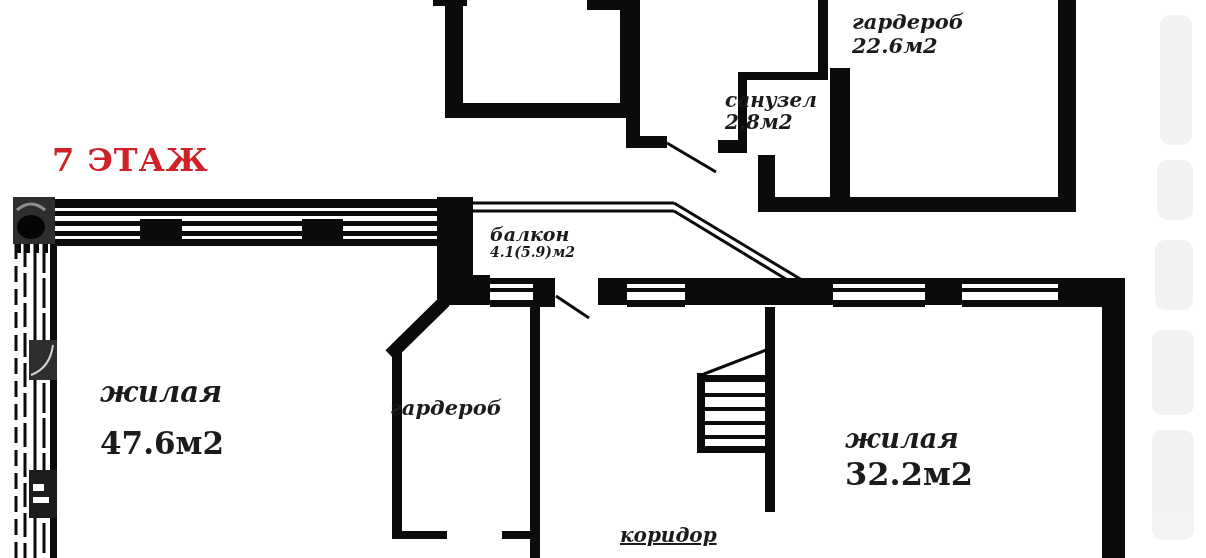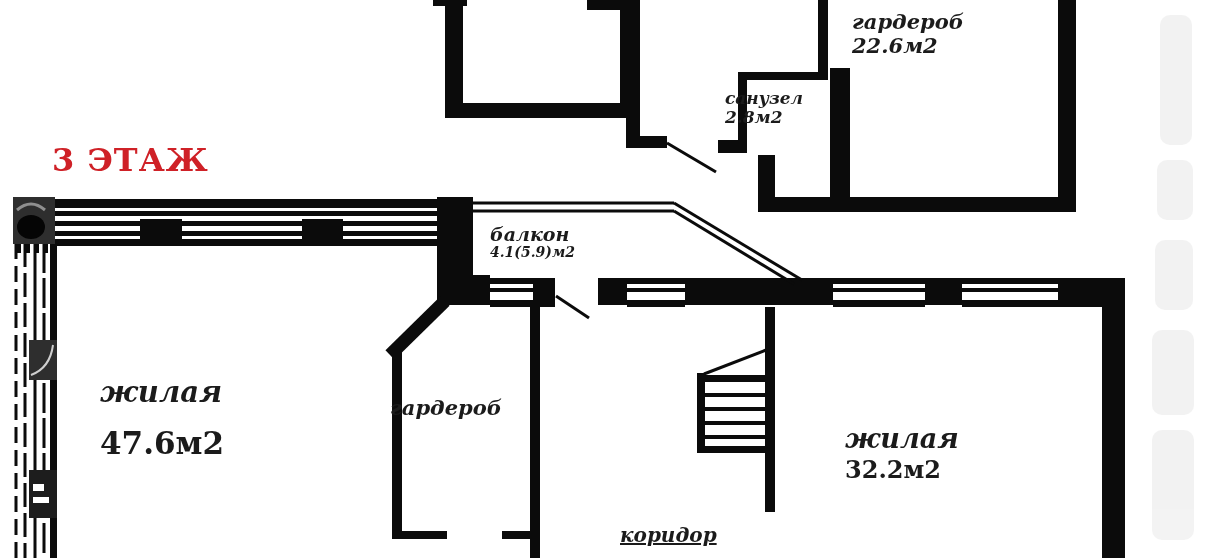--- a/index.html
+++ b/index.html
@@ -5,28 +5,28 @@
   html,body{margin:0;padding:0;background:#ffffff;}
   .plan{position:relative;width:1206px;height:558px;background:#ffffff;overflow:hidden;
         font-family:"DejaVu Serif","Liberation Serif",serif;}
   .plan-svg{position:absolute;left:0;top:0;}
   .floor-title{position:absolute;left:52px;top:141px;width:200px;
         font-size:32px;font-weight:700;letter-spacing:1px;color:#cf2127;
         font-family:"DejaVu Serif","Liberation Serif",serif;}
   .room-label{position:absolute;text-align:left;color:#1b1b1b;font-weight:700;font-style:italic;line-height:1.12;}
   .room-label span{display:block;}
   .lbl-wardrobe-top{left:852px;top:10px;width:190px;font-size:21px;}
-  .lbl-bathroom{left:725px;top:89px;width:140px;font-size:17px;}
+  .lbl-bathroom{left:725px;top:89px;width:140px;font-size:20px;}
   .lbl-balcony{left:490px;top:224px;width:160px;font-size:19px;}
   .lbl-balcony .room-area{font-size:14px;}
   .lbl-living-left{left:100px;top:376px;width:210px;font-size:29px;}
   .lbl-living-left .room-area{font-size:31px;font-style:normal;margin-top:18px;}
   .lbl-wardrobe-small{left:390px;top:396px;width:150px;font-size:21px;}
   .lbl-living-right{left:845px;top:424px;width:180px;font-size:27px;}
-  .lbl-living-right .room-area{font-size:24px;font-style:normal;margin-top:3px;}
+  .lbl-living-right .room-area{font-size:32px;font-style:normal;margin-top:3px;}
   .lbl-corridor{left:620px;top:524px;width:140px;font-size:20px;text-decoration:underline;}
 </style>
 </head>
 <body>
 
 <div class="plan">
 
   <svg class="plan-svg" width="1206" height="558" viewBox="0 0 1206 558">
 
     <g fill="#0b0b0b">
@@ -135,21 +135,21 @@
 
     <g fill="#9a9a9a" opacity="0.12">
       <rect x="1160" y="15" width="32" height="130" rx="10"></rect>
       <rect x="1157" y="160" width="36" height="60" rx="10"></rect>
       <rect x="1155" y="240" width="38" height="70" rx="10"></rect>
       <rect x="1152" y="330" width="42" height="85" rx="10"></rect>
       <rect x="1152" y="430" width="42" height="110" rx="10"></rect>
     </g>
   </svg>
 
-  <div class="floor-title">3 ЭТАЖ</div>
+  <div class="floor-title">7 ЭТАЖ</div>
 
   <div class="room-label lbl-wardrobe-top">
     <span class="room-name">гардероб</span>
     <span class="room-area">22.6м2</span>
   </div>
 
   <div class="room-label lbl-bathroom">
     <span class="room-name">санузел</span>
     <span class="room-area">2.8м2</span>
   </div>

